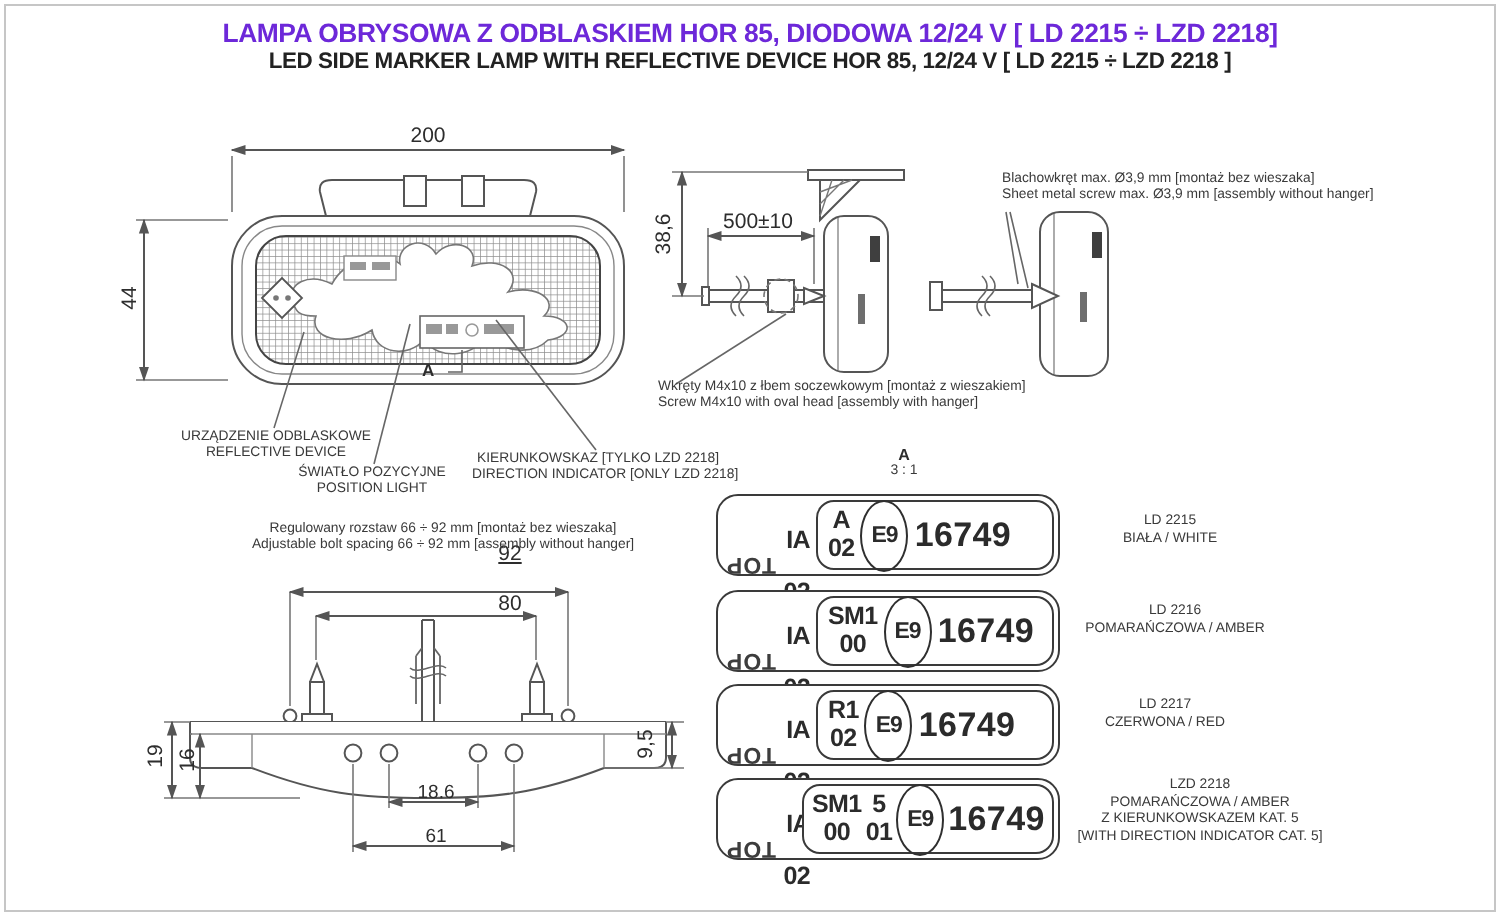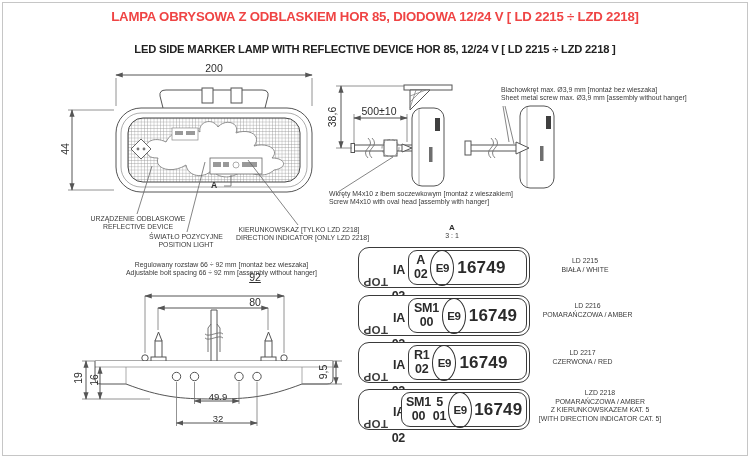--- a/index.html
+++ b/index.html
@@ -1,22 +1,22 @@
 <!DOCTYPE html>
 <html><head>
 <meta charset="utf-8">
 <style>
   html,body{margin:0;padding:0;background:#e8e8e8;}
   #sheet{position:relative;width:750px;height:458px;background:#fff;overflow:hidden;
          font-family:"Liberation Sans","DejaVu Sans",sans-serif;color:#2f2f2f;}
   .frame{position:absolute;inset:2px;border:1px solid #c6c6c6;pointer-events:none;}
   #sheet svg{position:absolute;left:0;top:0;}
   .abs{position:absolute;}
-  .ttl1{left:0;top:9px;width:750px;text-align:center;font-size:13.2px;font-weight:700;letter-spacing:-0.2px;color:#ef4444;}
-  .ttl2{left:0;top:25px;width:750px;text-align:center;font-size:11.2px;font-weight:700;letter-spacing:-0.2px;color:#222;margin-top:18px;}
+  .ttl1{left:0;top:9px;width:750px;text-align:center;font-size:13.2px;font-weight:700;letter-spacing:-0.2px;color:#6d28d9;}
+  .ttl2{left:0;top:25px;width:750px;text-align:center;font-size:11.2px;font-weight:700;letter-spacing:-0.2px;color:#222;}
   .dim{font-size:9.5px;color:#2d2d2d;text-align:center;line-height:10px;white-space:nowrap;}
   .dim.lg{font-size:10.5px;}
   .rot{transform:rotate(-90deg);transform-origin:center center;}
   .note{font-size:6.9px;line-height:8.4px;color:#3a3a3a;text-align:center;white-space:nowrap;}
   .note.la{text-align:left;}
   .detA{font-size:8.5px;font-weight:700;color:#2d2d2d;}
   .dhdr{font-size:8px;font-weight:700;text-align:center;color:#2d2d2d;}
   .dscale{font-size:7px;text-align:center;color:#3a3a3a;}
   .plate{position:absolute;left:358px;width:172px;height:41px;border:1.6px solid #3a3a3a;border-radius:11px;background:#fff;box-sizing:border-box;}
   .plate-top{position:absolute;left:4px;bottom:-1px;transform:rotate(180deg);font-size:11.5px;font-weight:700;color:#3d3d3d;letter-spacing:0.5px;}
@@ -175,22 +175,22 @@
 
   <span class="abs dim lg" style="left:198px;top:63px;width:32px;">200</span>
   <span class="abs dim lg rot" style="left:53px;top:144px;width:24px;">44</span>
   <span class="abs dim lg rot" style="left:319px;top:112px;width:26px;">38,6</span>
   <span class="abs dim lg" style="left:352px;top:106px;width:54px;">500±10</span>
   <span class="abs dim lg" style="left:243px;top:272px;width:24px;text-decoration:underline;">92</span>
   <span class="abs dim lg" style="left:243px;top:297px;width:24px;">80</span>
   <span class="abs dim lg rot" style="left:68px;top:373px;width:20px;">19</span>
   <span class="abs dim lg rot" style="left:84px;top:375px;width:20px;">16</span>
   <span class="abs dim lg rot" style="left:312px;top:367px;width:22px;">9,5</span>
-  <span class="abs dim" style="left:202px;top:392px;width:32px;">49.9</span>
-  <span class="abs dim" style="left:204px;top:414px;width:28px;">32</span>
+  <span class="abs dim" style="left:202px;top:392px;width:32px;">18.6</span>
+  <span class="abs dim" style="left:204px;top:414px;width:28px;">61</span>
 
   <span class="abs detA" style="left:211px;top:180px;">A</span>
 
   <div class="abs note" style="left:76px;top:215px;width:124px;">
     <div>URZĄDZENIE ODBLASKOWE</div>
     <div>REFLECTIVE DEVICE</div>
   </div>
   <div class="abs note" style="left:134px;top:233px;width:104px;">
     <div>ŚWIATŁO POZYCYJNE</div>
     <div>POSITION LIGHT</div>

